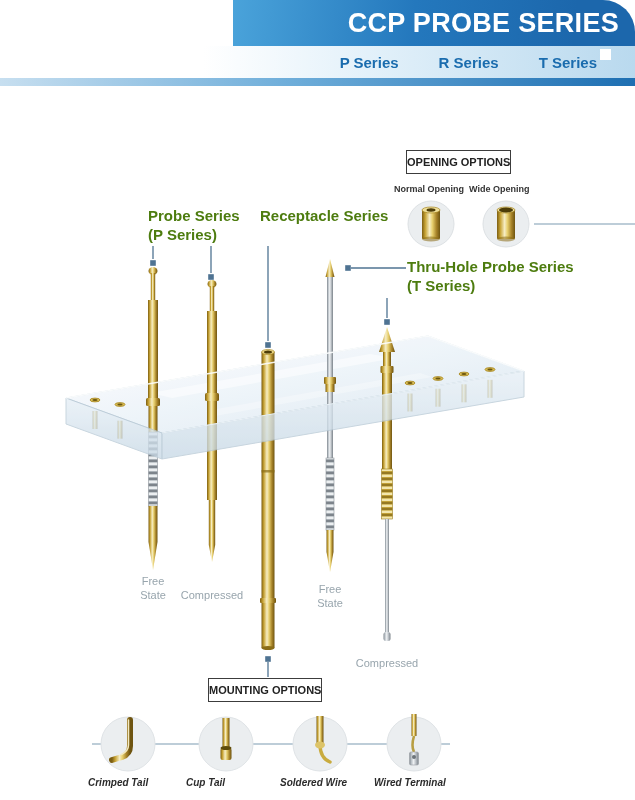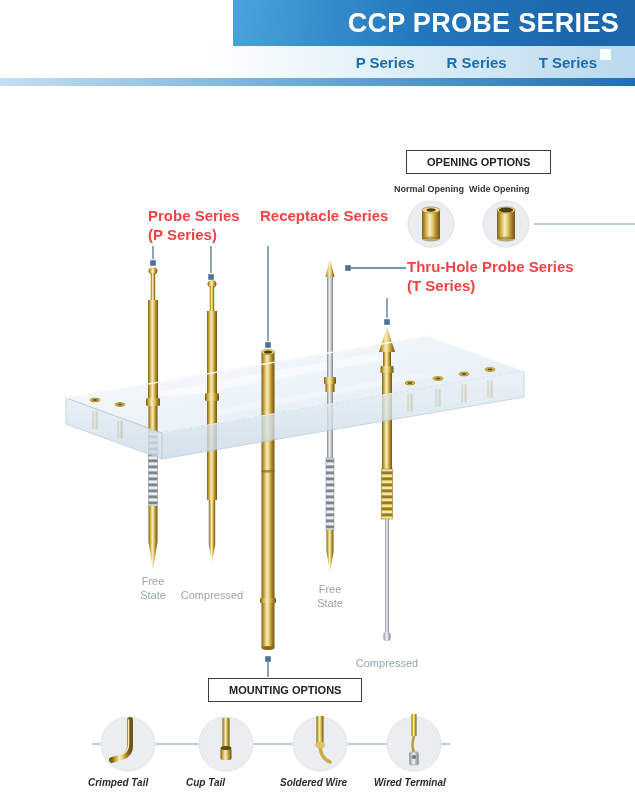--- a/index.html
+++ b/index.html
@@ -1,33 +1,33 @@
 <!DOCTYPE html>
 <html><head>
 <meta charset="utf-8">
 <style>
   html,body{margin:0;padding:0;background:#ffffff;font-family:"Liberation Sans",sans-serif;}
-  .page{position:relative;width:635px;height:800px;overflow:hidden;background:#fff;}
+  .page{position:relative;width:635px;height:800px;overflow:hidden;background:#fff;border-radius:32px;}
   .abs{position:absolute;}
   .banner{top:0;right:0;width:402px;height:46px;
     background:linear-gradient(95deg,#4aa3da 0%,#2478bd 45%,#1c67ac 85%);
     color:#fff;font-size:27px;font-weight:800;line-height:46px;text-align:right;
     padding-right:16px;box-sizing:border-box;letter-spacing:.3px;}
   .tab-strip{top:46px;left:0;width:635px;height:32px;
     background:linear-gradient(to right,#ffffff 32%,#e3f1fa 58%,#b9d9ee 100%);}
-  .tabs{top:46px;right:38px;height:32px;display:flex;gap:32px;align-items:center;
+  .tabs{top:46px;right:38px;height:32px;display:flex;gap:40px;align-items:center;
     font-size:15px;font-weight:700;color:#1a6cae;}
   .tab{cursor:pointer;}
   .white-square{top:49px;left:600px;width:11px;height:11px;background:#ffffff;}
   .divider{top:78px;left:0;width:635px;height:8px;
     background:linear-gradient(to right,#c7dff0,#6faeda 45%,#1e6fb2);}
   .opt-box{border:1.3px solid #3c3c3c;background:#fff;font-size:11px;font-weight:700;
-    color:#222;text-align:center;padding:5px 20px;white-space:nowrap;}
+    color:#222;text-align:center;padding:5px 0;white-space:nowrap;}
   .small-cap{font-size:9px;font-weight:700;color:#333;text-align:left;}
-  .series-label{font-size:15px;font-weight:700;color:#ef4444;line-height:1.27;}
+  .series-label{font-size:15px;font-weight:700;color:#4d7c0f;line-height:1.27;}
   .state-label{font-size:11px;color:#98a5ad;text-align:center;line-height:1.3;}
   .circle-cap{font-size:10px;font-weight:700;color:#2b2b2b;text-align:left;font-style:italic;}
   svg{display:block;}
 </style>
 </head>
 <body>
 
 <div class="page">
 
   <svg class="abs" style="top:0;left:0;z-index:1" width="635" height="800" viewBox="0 0 635 800">

